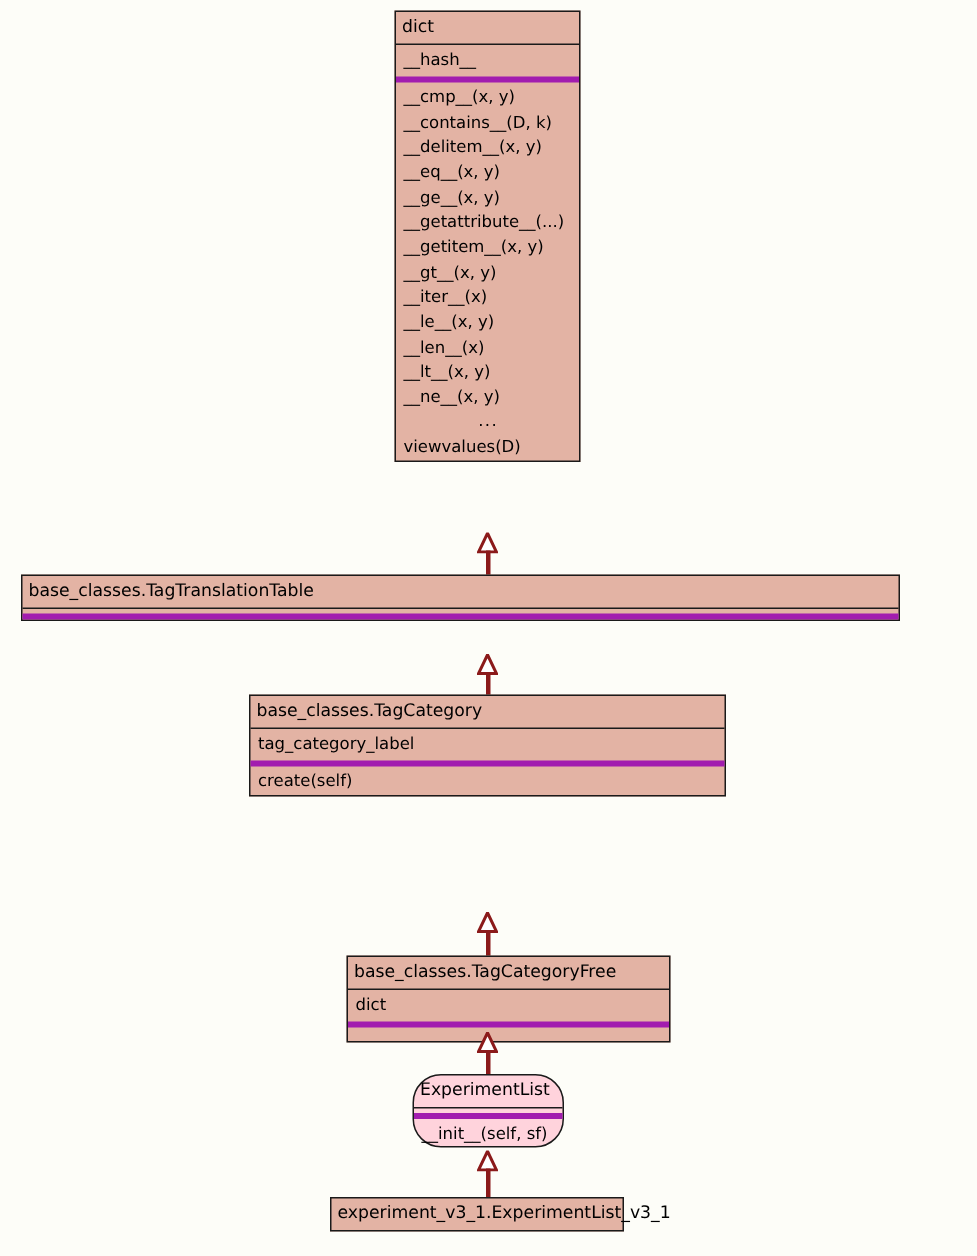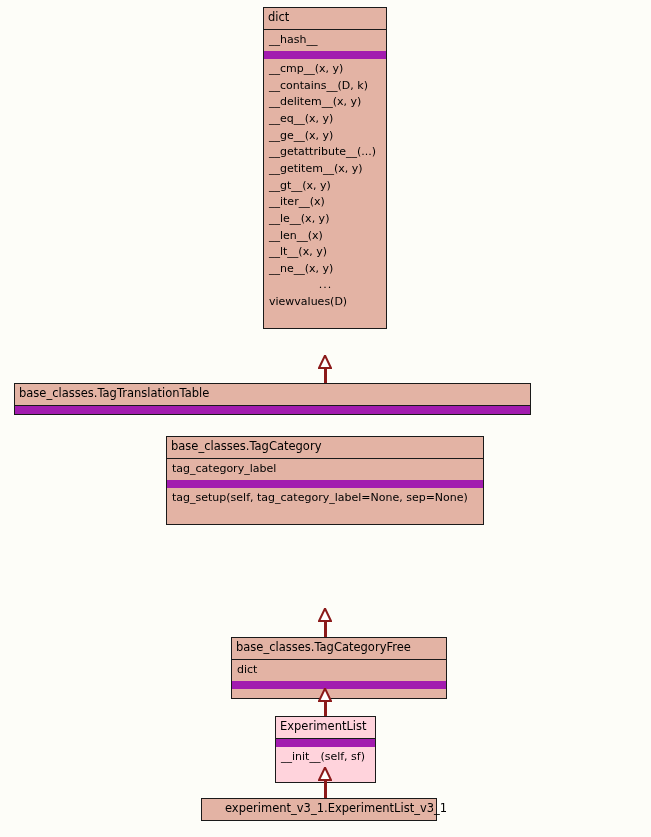--- a/index.html
+++ b/index.html
@@ -26,40 +26,41 @@
     position: absolute;
     box-sizing: border-box;
     border: 1px solid #1a1a1a;
     background: #e3b3a4;
     color: #000;
     font-size: 11px;
     line-height: 1;
   }
   .uml-class.light {
     background: #ffd3dc;
+    border-radius: 19px;
   }
   .compartment {
     box-sizing: border-box;
   }
   .compartment.name {
     text-align: left;
     font-size: 11.5px;
     padding: 4px 4px 5px 4px;
     border-bottom: 1px solid #1a1a1a;
   }
   .compartment.attrs {
-    border-bottom: 8px solid #a21caf;
+    border-bottom: 4px solid #a21caf;
     padding: 2px 0 3px 0;
   }
   .compartment.attrs.empty {
     padding: 0;
     height: 7px;
   }
   .compartment.ops {
-    padding: 2px 0 17px 0;
+    padding: 2px 0 0 0;
   }
   .compartment.ops.empty {
     padding: 0;
     height: 9px;
   }
   .member {
     padding: 2px 4px 2px 5px;
     white-space: nowrap;
     overflow: hidden;
     font-size: 11px;
@@ -113,39 +114,39 @@
     </div>
   </div>
 
   <div class="edge" style="left:318px; top:355px; width:14px; height:28px;">
     <svg class="arrow-svg" width="14" height="14" style="left:0; top:0;">
       <polygon points="7,0.5 13,13 1,13" fill="#ffffff" stroke="#8b1a1a" stroke-width="2"></polygon>
     </svg>
     <div class="edge-line" style="left:5.5px; top:12px; height:17px;"></div>
   </div>
 
-  <div class="uml-class" id="box-tagtranslationtable" style="left:14px; top:383px; width:517px;">
+  <div class="uml-class" id="box-tagtranslationtable" style="left:14px; top:383px; width:586px;">
     <div class="compartment name">base_classes.TagTranslationTable</div>
     <div class="compartment attrs empty"></div>
   </div>
 
   <div class="edge" style="left:318px; top:436px; width:14px; height:27px;">
     <svg class="arrow-svg" width="14" height="14" style="left:0; top:0;">
       <polygon points="7,0.5 13,13 1,13" fill="#ffffff" stroke="#8b1a1a" stroke-width="2"></polygon>
     </svg>
     <div class="edge-line" style="left:5.5px; top:12px; height:16px;"></div>
   </div>
 
-  <div class="uml-class" id="box-tagcategory" style="left:166px; top:436px; width:318px;">
+  <div class="uml-class" id="box-tagcategory" style="left:166px; top:463px; width:318px;">
     <div class="compartment name">base_classes.TagCategory</div>
     <div class="compartment attrs">
       <div class="member">tag_category_label</div>
     </div>
     <div class="compartment ops">
-      <div class="member">tag_setup(self, tag_category_label=None, sep=None)</div>
+      <div class="member">create(self)</div>
     </div>
   </div>
 
   <div class="edge" style="left:318px; top:608px; width:14px; height:29px;">
     <svg class="arrow-svg" width="14" height="14" style="left:0; top:0;">
       <polygon points="7,0.5 13,13 1,13" fill="#ffffff" stroke="#8b1a1a" stroke-width="2"></polygon>
     </svg>
     <div class="edge-line" style="left:5.5px; top:12px; height:18px;"></div>
   </div>
 
@@ -172,17 +173,17 @@
     </div>
   </div>
 
   <div class="edge" style="left:318px; top:767px; width:14px; height:32px;">
     <svg class="arrow-svg" width="14" height="14" style="left:0; top:0;">
       <polygon points="7,0.5 13,13 1,13" fill="#ffffff" stroke="#8b1a1a" stroke-width="2"></polygon>
     </svg>
     <div class="edge-line" style="left:5.5px; top:12px; height:21px;"></div>
   </div>
 
-  <div class="uml-class" id="box-experimentlistv31" style="left:201px; top:798px; width:236px;padding-left:19px;">
+  <div class="uml-class" id="box-experimentlistv31" style="left:220px; top:798px; width:196px;">
     <div class="compartment name" style="border-bottom:none;">experiment_v3_1.ExperimentList_v3_1</div>
   </div>
 
 </div>
 
 </body></html>

